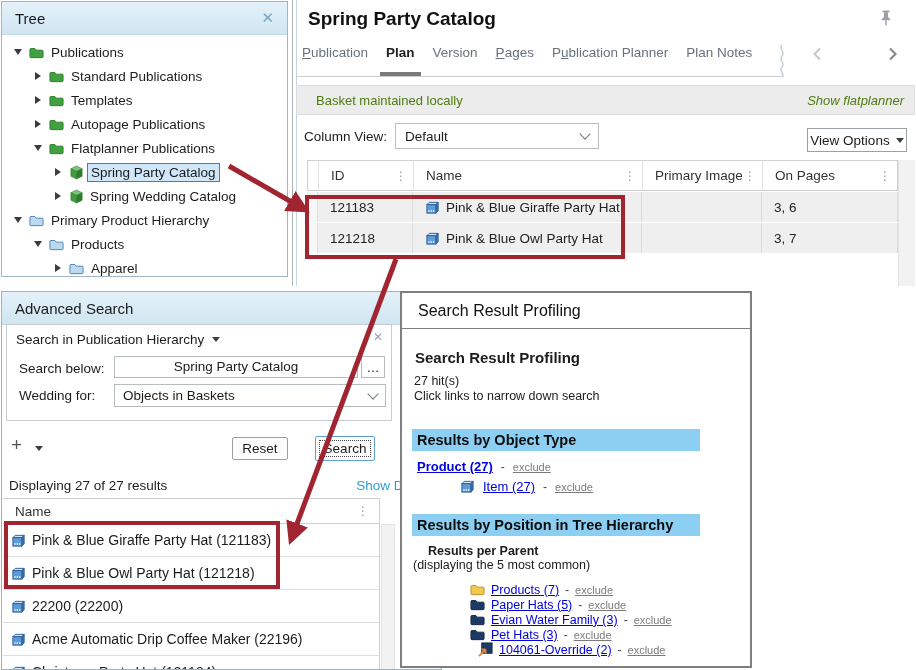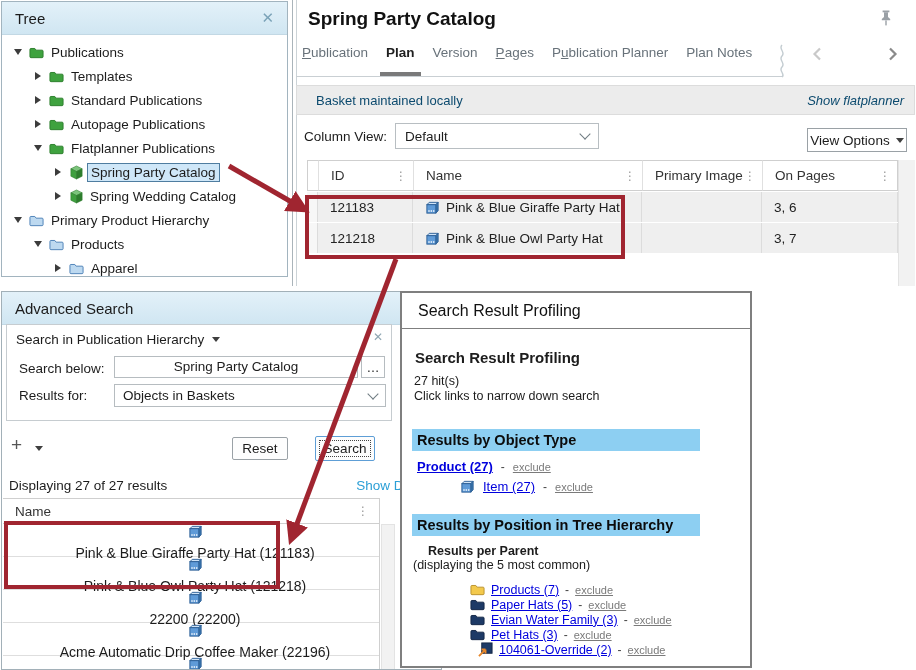--- a/index.html
+++ b/index.html
@@ -33,21 +33,21 @@
   #catalog-panel{left:292px;top:0;width:624px;height:286px;background:#fff;overflow:hidden;}
   .vline{position:absolute;top:0;width:1px;height:286px;}
   #catalog-title{left:16px;top:8px;font-size:19px;font-weight:600;color:#111;}
   #tab-strip{left:10px;top:45px;height:31px;display:flex;gap:18px;}
   .tab{position:relative;font-size:13.5px;color:#68727a;white-space:nowrap;padding-bottom:12px;}
   .tab .accel{text-decoration:underline;}
   .tab.active{color:#1f1f1f;font-weight:600;}
   .tab.active::after{content:"";position:absolute;left:-6px;right:-6px;bottom:0;height:4px;background:#7a7a7a;}
   #tab-base-line{left:4px;top:76px;width:487px;height:1px;background:#c9cfd3;}
   #basket-banner{left:4px;top:85px;width:619px;height:30px;background:#ececec;border:1px solid #dcdcdc;
-                 box-sizing:border-box;display:flex;align-items:center;font-size:13px;color:#0c4a6e;}
+                 box-sizing:border-box;display:flex;align-items:center;font-size:13px;color:#4d7c0f;}
   #basket-banner .btext{padding-left:19px;}
   #basket-banner .baction{margin-left:auto;padding-right:10px;font-style:italic;}
   #colview-label{left:12px;top:129px;font-size:13.5px;}
   #colview-dd{left:103px;top:123px;width:204px;height:26px;border:1px solid #b8bec2;box-sizing:border-box;
               display:flex;align-items:center;font-size:13.5px;background:#fff;}
   #colview-dd .val{padding-left:9px;flex:1;}
   #colview-dd .vchev{margin-right:9px;}
   #view-options{left:515px;top:128px;width:100px;height:24px;border:1px solid #9aa1a6;box-sizing:border-box;
                 display:flex;align-items:center;justify-content:center;gap:6px;font-size:13.5px;background:#fff;}
   #cat-table{left:15px;top:160px;width:591px;}
@@ -88,21 +88,21 @@
        display:flex;align-items:center;justify-content:center;font-size:13.5px;}
   #as-reset{left:230px;top:145px;width:56px;height:23px;}
   #as-search{left:313px;top:144px;width:60px;height:25px;border:1px solid #5e9ed6;outline:1px dotted #444;outline-offset:-5px;}
   #as-summary{left:7px;top:186px;font-size:13.5px;}
   #as-showdetails{right:6px;top:186px;font-size:13.5px;color:#2b9fd6;}
   #as-results{left:1px;top:206px;width:377px;height:173px;overflow:hidden;border-right:1px solid #cfcfcf;box-sizing:border-box;}
   #as-results .rhead{height:26px;box-sizing:border-box;border-top:1px solid #cfcfcf;border-bottom:1px solid #cfcfcf;
                      display:flex;align-items:center;padding:0 10px 0 12px;font-size:13.5px;color:#333;}
   #as-results .rhead .hlabel{flex:1;}
   .rrow{height:33px;box-sizing:border-box;border-bottom:1px solid #dedede;display:flex;align-items:center;
-        padding-left:8px;gap:6px;font-size:14px;white-space:nowrap;flex-direction:column;}
+        padding-left:8px;gap:6px;font-size:14px;white-space:nowrap;}
   #as-scrollbar{left:379px;top:232px;width:14px;height:146px;background:#f2f2f2;border:1px solid #e3e3e3;box-sizing:border-box;}
 
   
   #prof-panel{left:400px;top:291px;width:352px;height:377px;border:2px solid #7f7f7f;box-sizing:border-box;background:#fff;overflow:hidden;}
   #prof-titlebar{height:35px;border-bottom:1px solid #7f7f7f;display:flex;align-items:center;}
   #prof-titlebar .t{padding-left:16px;font-size:16px;color:#111;}
   #prof-heading{left:13px;top:56px;font-size:15px;font-weight:bold;}
   #prof-hits{left:12px;top:81px;font-size:12.5px;}
   #prof-instruction{left:12px;top:96px;font-size:12.5px;}
   .prof-banner{left:10px;width:288px;height:22px;background:#8dcff2;display:flex;align-items:center;
@@ -194,30 +194,30 @@
         </svg>
       <span class="tlabel" style="margin-left:4px">Publications</span>
     </div>
     <div class="trow" style="padding-left:30px">
       <span class="cwrap">
           <span class="caret right"></span>
         </span>
       <svg class="ic" width="15" height="13">
           <use href="#sym-folder-green"></use>
         </svg>
+      <span class="tlabel" style="margin-left:4px">Standard Publications</span>
+    </div>
+    <div class="trow" style="padding-left:30px">
+      <span class="cwrap">
+          <span class="caret right"></span>
+        </span>
+      <svg class="ic" width="15" height="13">
+          <use href="#sym-folder-green"></use>
+        </svg>
       <span class="tlabel" style="margin-left:4px">Templates</span>
-    </div>
-    <div class="trow" style="padding-left:30px">
-      <span class="cwrap">
-          <span class="caret right"></span>
-        </span>
-      <svg class="ic" width="15" height="13">
-          <use href="#sym-folder-green"></use>
-        </svg>
-      <span class="tlabel" style="margin-left:4px">Standard Publications</span>
     </div>
     <div class="trow" style="padding-left:30px">
       <span class="cwrap">
           <span class="caret right"></span>
         </span>
       <svg class="ic" width="15" height="13">
           <use href="#sym-folder-green"></use>
         </svg>
       <span class="tlabel" style="margin-left:4px">Autopage Publications</span>
     </div>
@@ -376,21 +376,21 @@
   </div>
   <div class="abs" id="as-groupbox">
     <div class="abs" id="as-scope">
       <span>Search in Publication Hierarchy</span>
       <span class="dtri"></span>
     </div>
     <span class="abs" id="as-scope-x">✕</span>
     <div class="abs as-label" id="as-below-label">Search below:</div>
     <div class="abs" id="as-below-input">Spring Party Catalog</div>
     <div class="abs" id="as-browse">…</div>
-    <div class="abs as-label" id="as-for-label">Results for:</div>
+    <div class="abs as-label" id="as-for-label">Wedding for:</div>
     <div class="abs" id="as-for-select">
       <span class="val">Objects in Baskets</span>
       <span class="vchev"></span>
     </div>
   </div>
   <div class="abs" id="as-plus">+</div>
   <span class="abs dtri" id="as-plus-caret"></span>
   <div class="abs btn" id="as-reset">Reset</div>
   <div class="abs btn" id="as-search">Search</div>
   <div class="abs" id="as-summary">Displaying 27 of 27 results</div>

